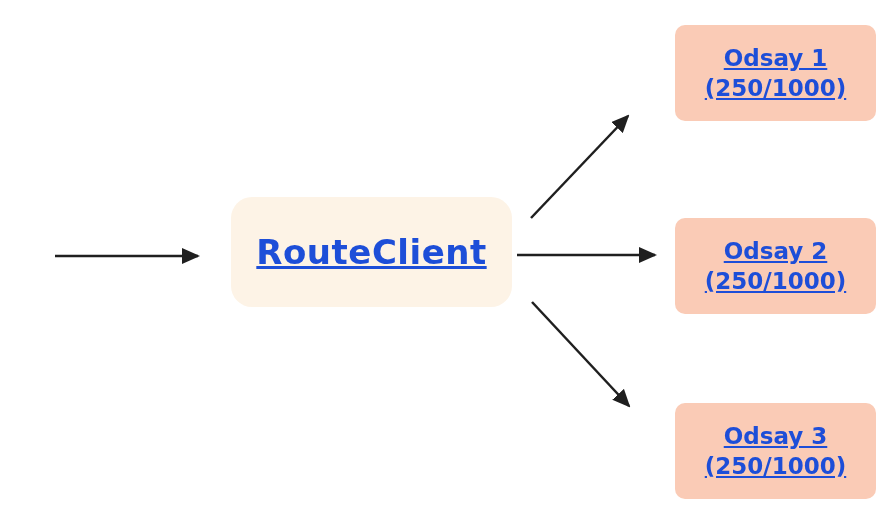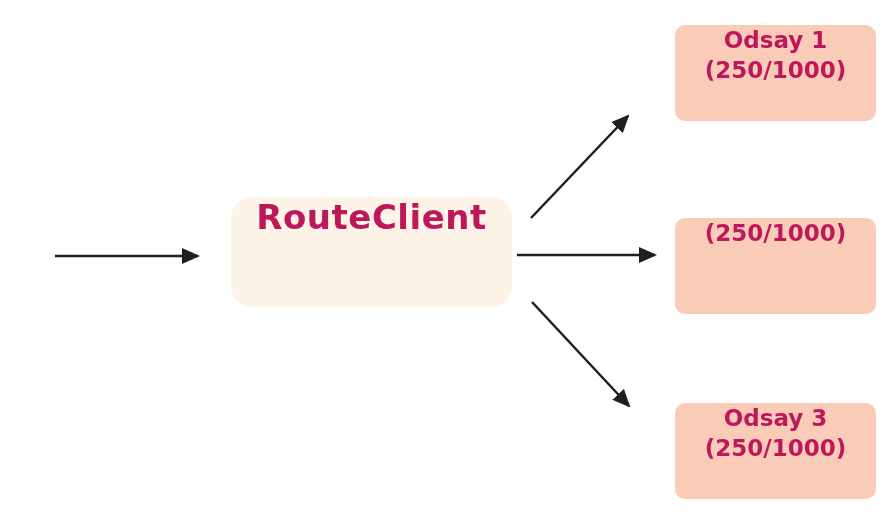--- a/index.html
+++ b/index.html
@@ -25,23 +25,25 @@
   }
   .edges line {
     stroke: #1f1f1f;
     stroke-width: 2.5;
   }
   .node {
     position: absolute;
     display: flex;
     flex-direction: column;
     align-items: center;
+    justify-content: center;
     text-align: center;
-    color: #be185d;
+    color: #1d4ed8;
     font-weight: bold;
+    text-decoration: underline;
   }
   .client-box {
     left: 231px;
     top: 197px;
     width: 281px;
     height: 110px;
     background: #fdf3e6;
     border-radius: 21px;
     font-size: 34px;
     letter-spacing: 0.5px;
@@ -79,20 +81,21 @@
   <div class="node client-box">
     <span>RouteClient</span>
   </div>
 
   <div class="node server-box s1">
     <div>Odsay 1</div>
     <div>(250/1000)</div>
   </div>
 
   <div class="node server-box s2">
+    <div>Odsay 2</div>
     <div>(250/1000)</div>
   </div>
 
   <div class="node server-box s3">
     <div>Odsay 3</div>
     <div>(250/1000)</div>
   </div>
 
 </div>
 

